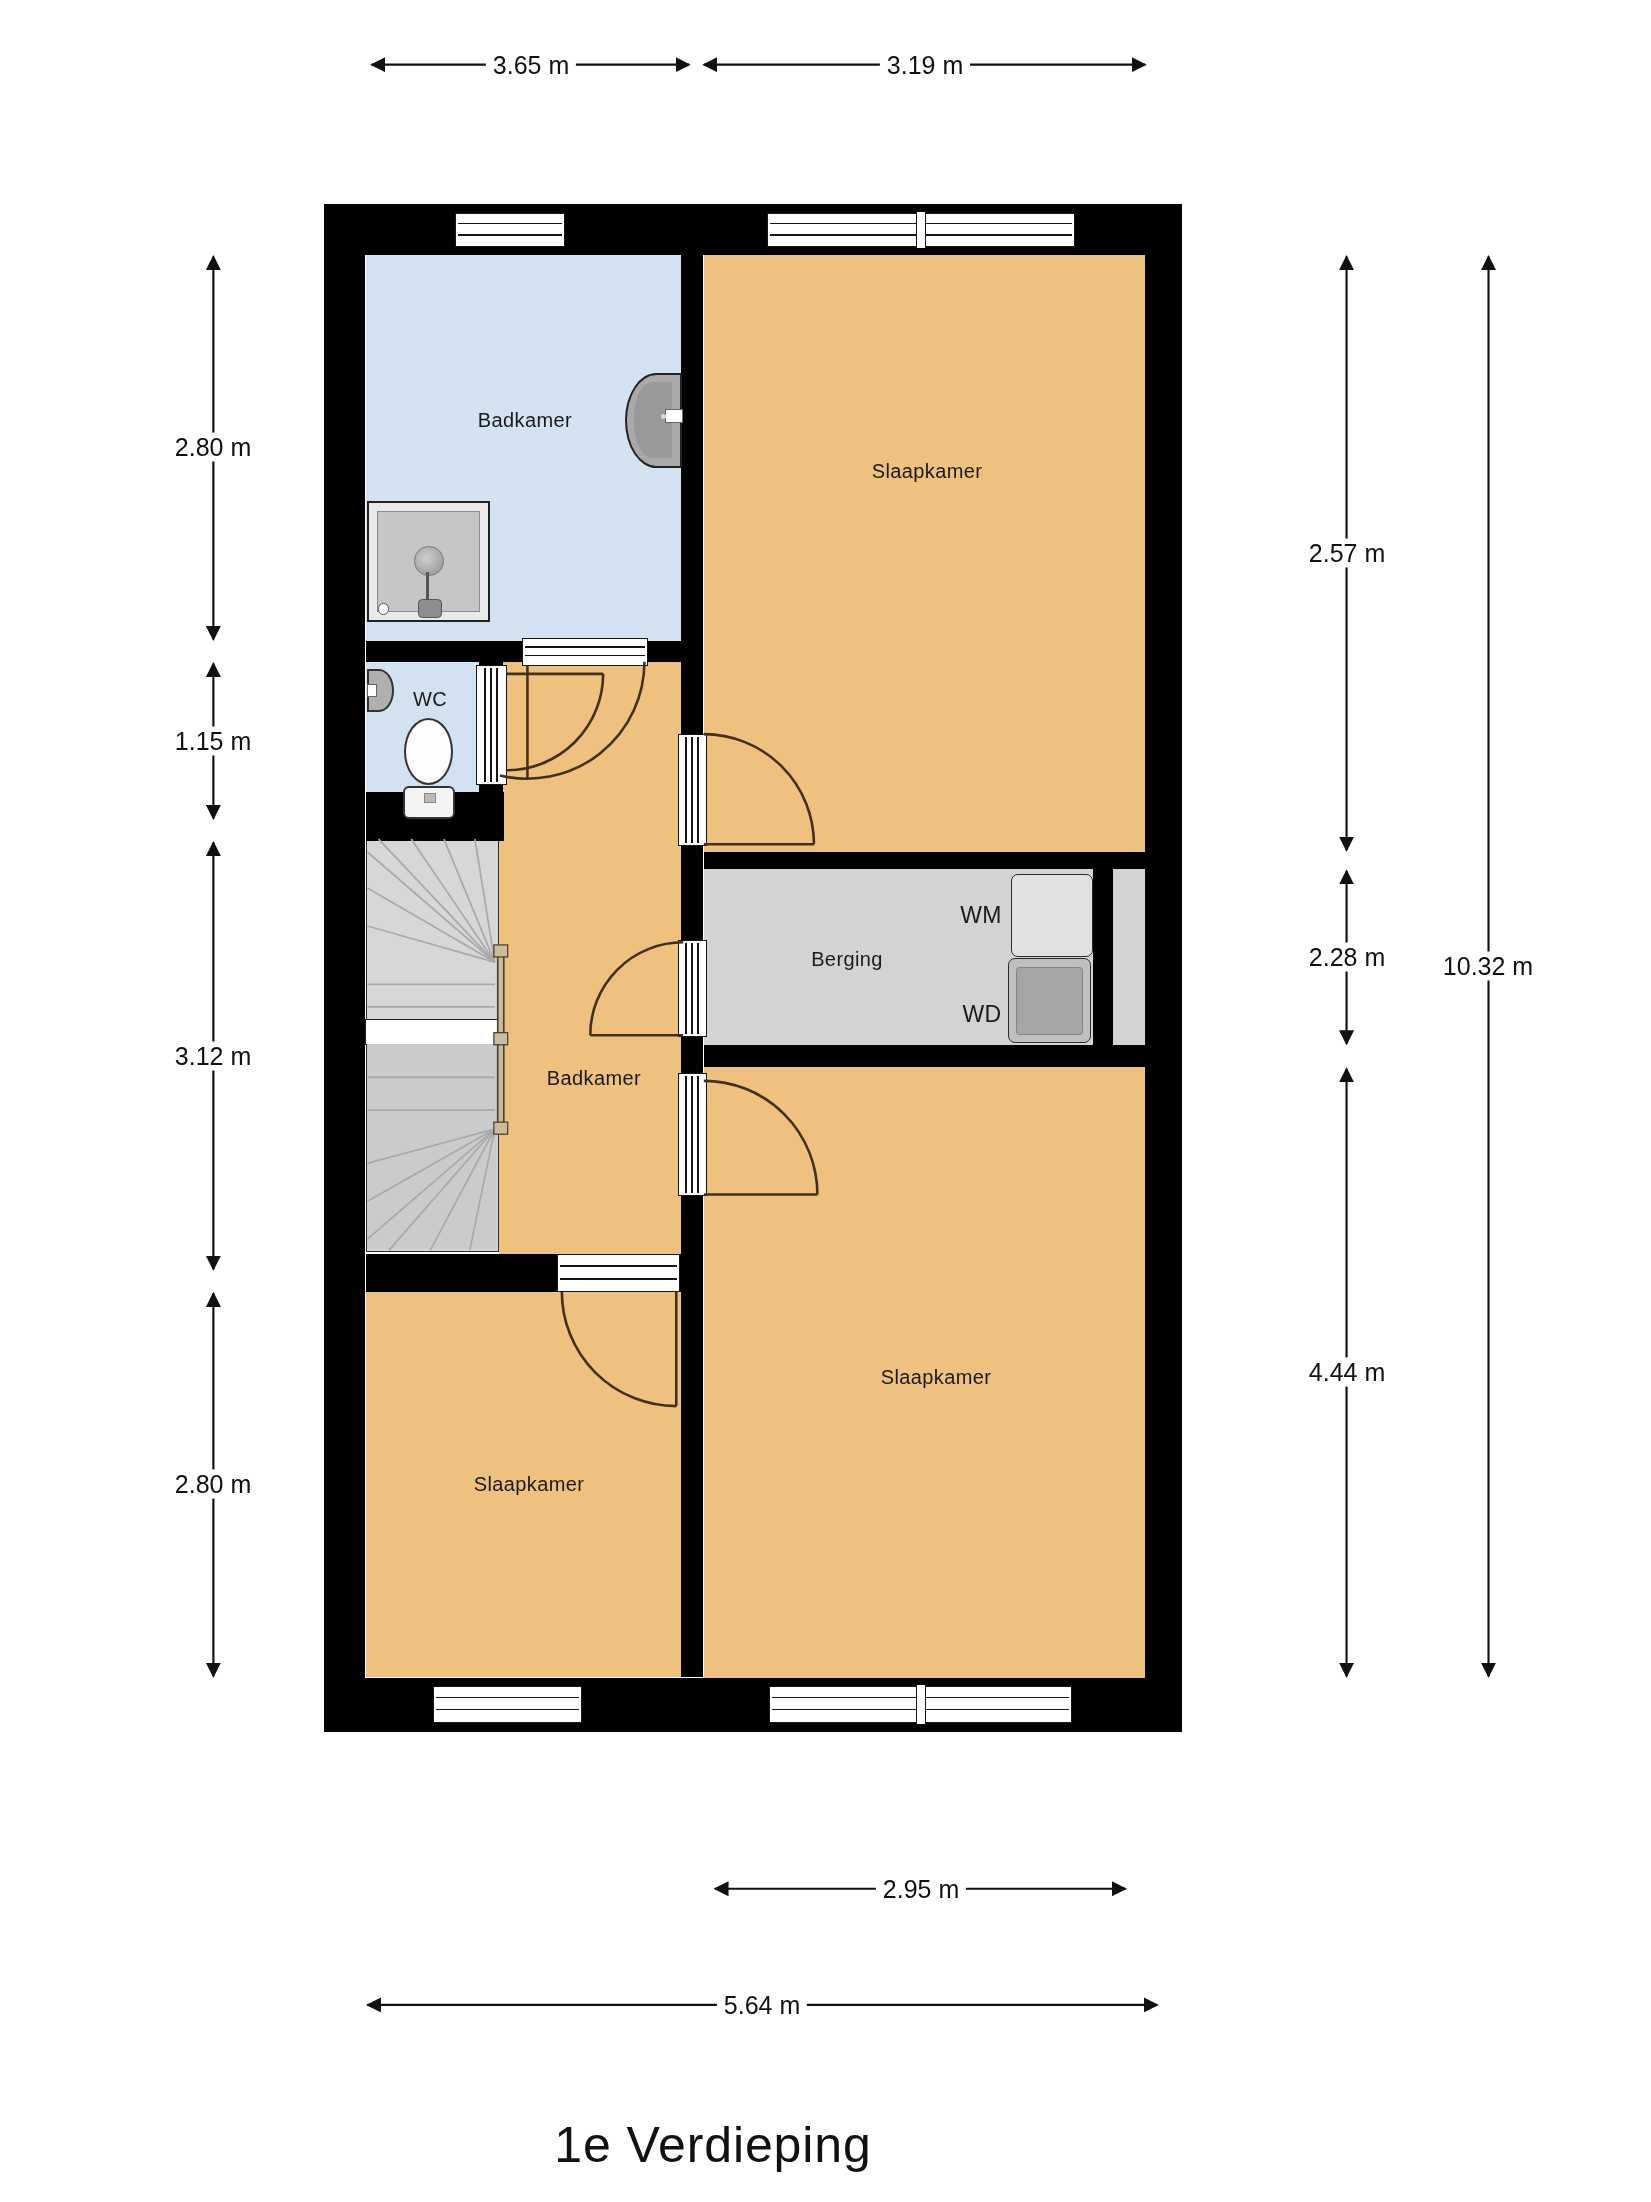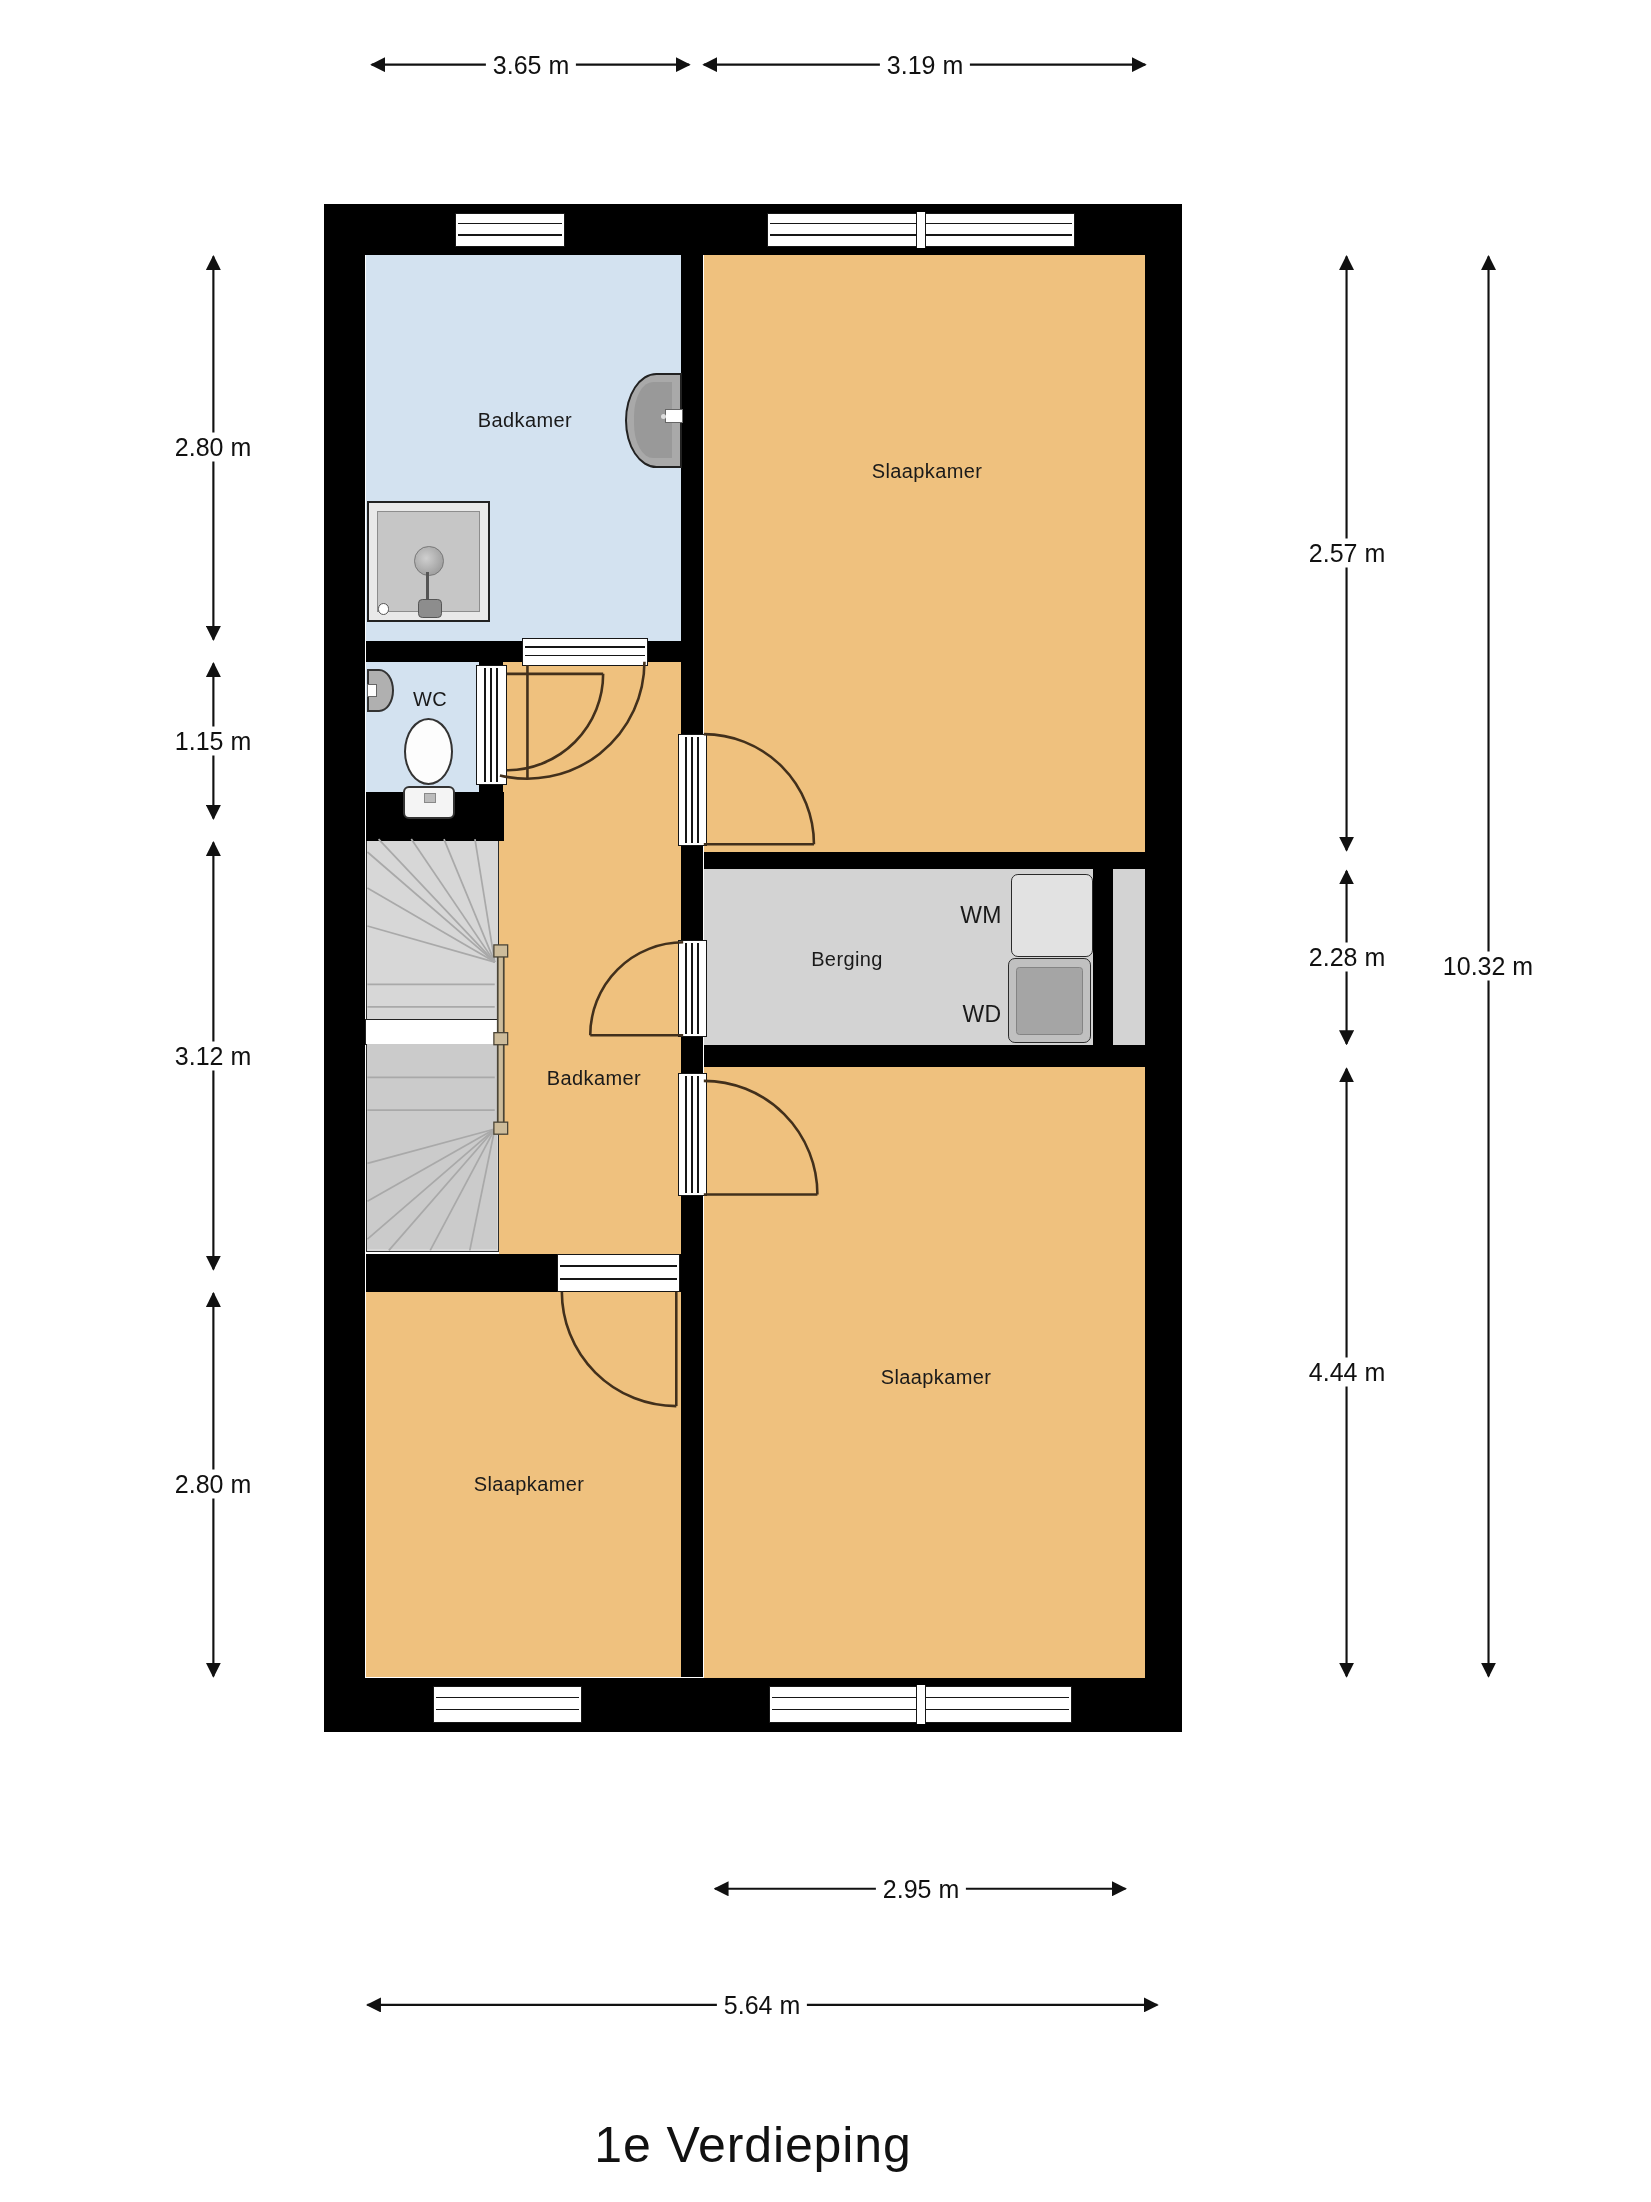--- a/index.html
+++ b/index.html
@@ -214,16 +214,16 @@
   <div class="dim" style="left:213px;top:741px;">1.15 m</div>
   <div class="dim" style="left:213px;top:1056px;">3.12 m</div>
   <div class="dim" style="left:213px;top:1484px;">2.80 m</div>
   <div class="dim" style="left:1347px;top:553px;">2.57 m</div>
   <div class="dim" style="left:1347px;top:957px;">2.28 m</div>
   <div class="dim" style="left:1347px;top:1372px;">4.44 m</div>
   <div class="dim" style="left:1488px;top:966px;">10.32 m</div>
   <div class="dim" style="left:921px;top:1889px;">2.95 m</div>
   <div class="dim" style="left:762px;top:2005px;">5.64 m</div>
 
-  <div class="title" style="left:753px;top:2145px;">1e Verdieping</div>
+  <div class="title" style="left:713px;top:2145px;">1e Verdieping</div>
 
 </div>
 
 
 </body></html>

